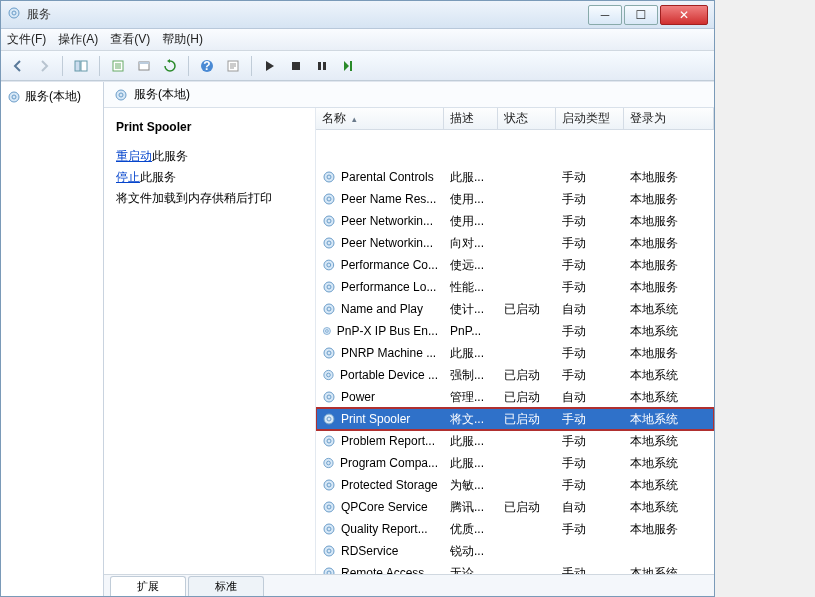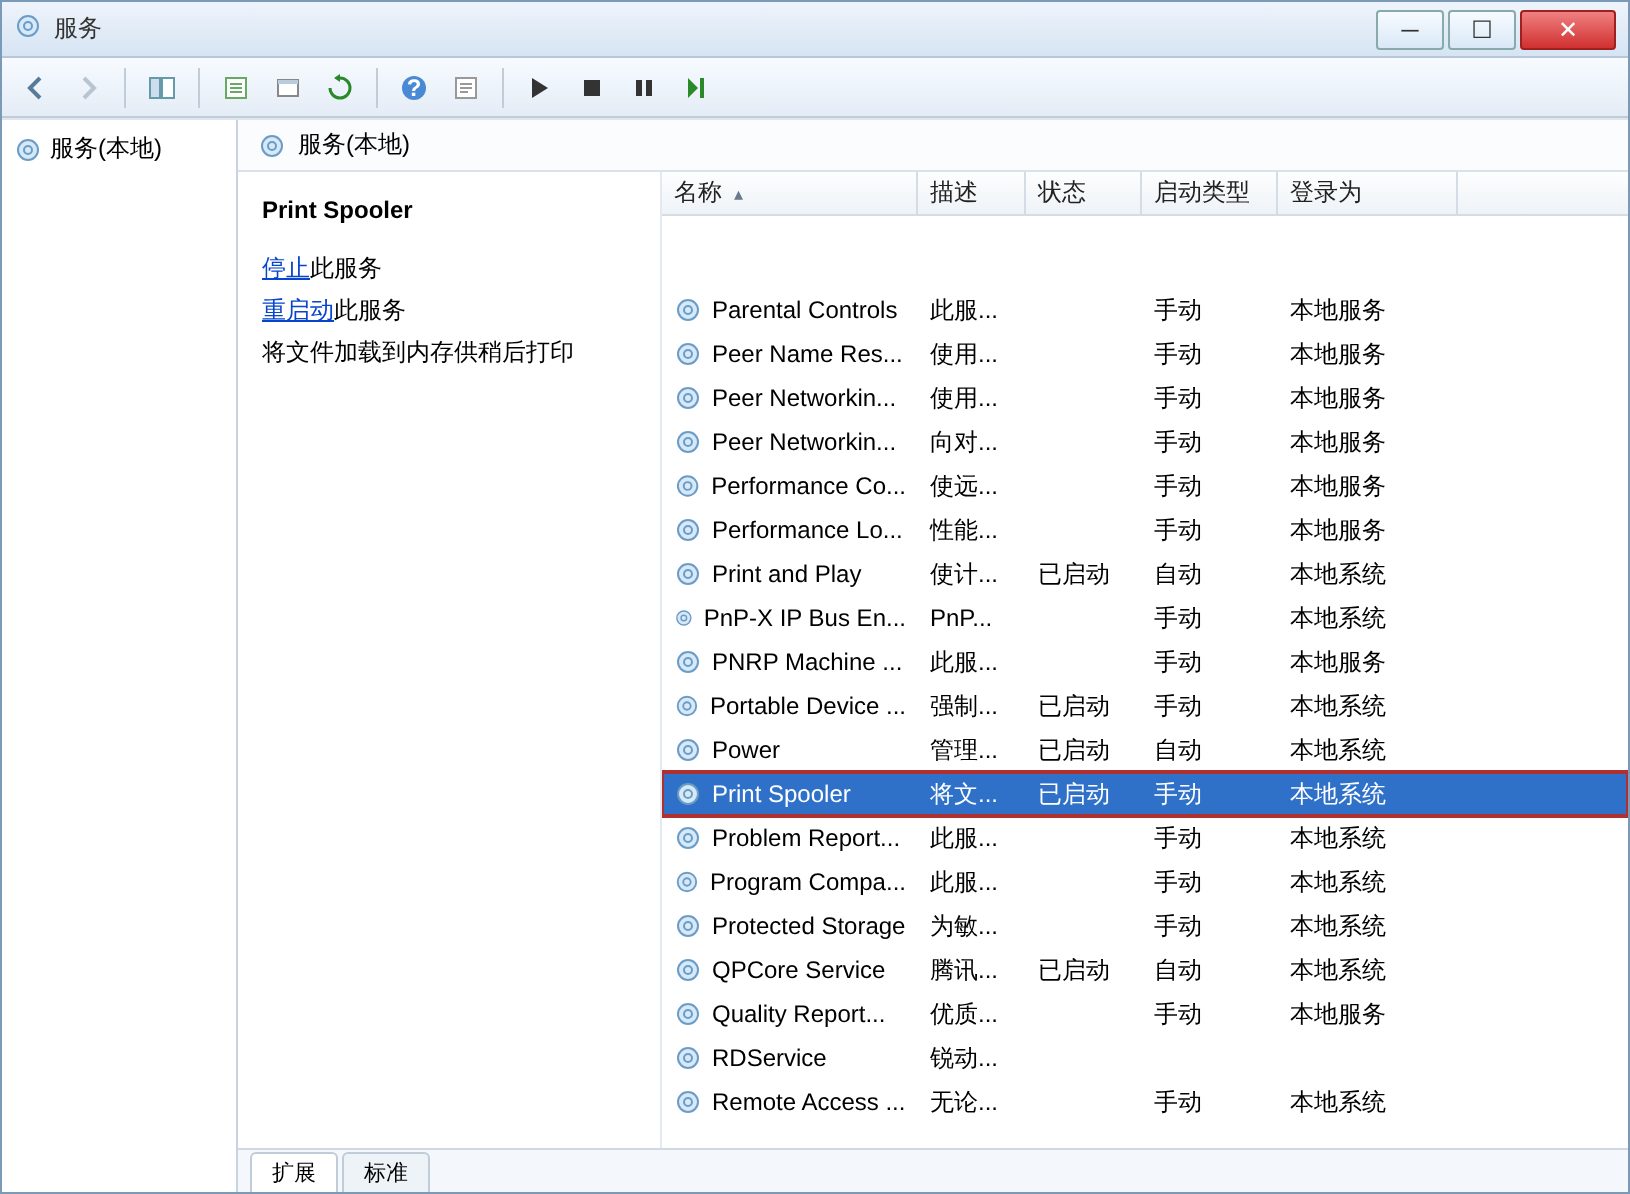--- a/index.html
+++ b/index.html
@@ -1,18 +1,18 @@
 <!DOCTYPE html>
 <html><head>
 <meta charset="utf-8">
 <style>
 * { box-sizing: border-box; margin: 0; padding: 0; font-family: "Microsoft YaHei", "SimSun", Tahoma, sans-serif; font-size: 12px; }
 body { background: #f0f0f0; width: 815px; height: 597px; overflow: hidden; }
 
-.window { width: 815px; height: 597px; background: #0ea5e9; border: 1px solid #7a9ab8; display: flex; flex-direction: column; }
+.window { width: 715px; height: 597px; background: #0ea5e9; border: 1px solid #7a9ab8; display: flex; flex-direction: column; }
 
 .titlebar { height: 28px; background: linear-gradient(#eef4fb,#d6e4f3); display: flex; align-items: center; padding: 0 6px; border-bottom: 1px solid #b8c8da; }
 .titlebar .ticon { margin-right: 6px; }
 .titlebar .ttext { flex: 1; color: #333; }
 .winbtns { display: flex; gap: 0; margin-left: auto; }
 .winbtn { width: 34px; height: 20px; border: 1px solid #8aa; background: linear-gradient(#f7fbff,#d9e8f7); display:flex; align-items:center; justify-content:center; font-size:12px; color:#333; border-radius: 2px; margin-left:2px; }
 .winbtn.close { background: linear-gradient(#f08080,#d03030); color:#fff; border-color:#a02020; width:48px; }
 
 .menubar { height: 22px; background: linear-gradient(#fafcff,#e9eff7); display: flex; align-items: center; padding: 0 6px; gap: 12px; border-bottom: 1px solid #d0d8e0; }
 .menubar span { color: #222; cursor: default; }
@@ -43,21 +43,21 @@
 .colh.sort::after { content:"▴"; font-size:9px; color:#6a7a8a; margin-left:6px; }
 .rows { flex:1; overflow-y:auto; }
 .row { display:flex; height:22px; align-items:center; }
 .row.sel { background:#2f71c9; color:#fff; outline:2px solid #b03030; outline-offset:-1px; }
 .cell { padding:0 6px; white-space:nowrap; overflow:hidden; text-overflow:ellipsis; }
 .cname { display:flex; align-items:center; gap:5px; }
 
 .c-name{width:128px;} .c-desc{width:54px;} .c-stat{width:58px;} .c-start{width:68px;} .c-logon{width:90px;}
 
 .tabs { height:22px; display:flex; align-items:flex-end; padding-left:6px; border-top:1px solid #d0d8e0; background:#f4f7fb; }
-.tab { padding:2px 10px; border:1px solid #c0ccd8; border-bottom:none; background:#fff; margin-right:2px; font-size:11px; border-radius:3px 3px 0 0; }
+.tab { padding:2px 26px; border:1px solid #c0ccd8; border-bottom:none; background:#fff; margin-right:2px; font-size:11px; border-radius:3px 3px 0 0; }
 .tab.inactive{ background:#eef3f8; }
 
 .gear { width:14px; height:14px; }
 .gear circle { fill:#d7e8f7; stroke:#6a9cc8; stroke-width:1; }
 </style>
 </head>
 <body>
 
 <div class="window">
 
@@ -69,20 +69,26 @@
         </svg>
     </span>
     <span class="ttext">服务</span>
     <div class="winbtns">
       <div class="winbtn">─</div>
       <div class="winbtn">☐</div>
       <div class="winbtn close">✕</div>
     </div>
   </div>
 
+  <div class="menubar">
+    <span>文件(F)</span>
+    <span>操作(A)</span>
+    <span>查看(V)</span>
+    <span>帮助(H)</span>
+  </div>
 
   <div class="toolbar">
     <div class="tbtn">
         <svg width="14" height="14">
           <path d="M9 2 L4 7 L9 12" stroke="#5a7a9a" stroke-width="2" fill="none"></path>
         </svg>
       </div>
     <div class="tbtn">
         <svg width="14" height="14">
           <path d="M5 2 L10 7 L5 12" stroke="#b8c4d0" stroke-width="2" fill="none"></path>
@@ -169,24 +175,24 @@
             <circle cx="7" cy="7" r="5"></circle>
             <circle cx="7" cy="7" r="2" fill="#fff"></circle>
           </svg>
         <span>服务(本地)</span>
       </div>
 
       <div class="rbody">
         <div class="detailcol">
           <div class="svcname">Print Spooler</div>
           <div class="linkrow">
-            <a>停止</a><span>此服务</span>
+            <a>重启动</a><span>此服务</span>
           </div>
           <div class="linkrow">
-            <a>重启动</a><span>此服务</span>
+            <a>停止</a><span>此服务</span>
           </div>
           <div class="desctxt">将文件加载到内存供稍后打印</div>
         </div>
 
         <div class="listcol">
           <div class="cols">
             <div class="colh c-name sort">名称</div>
             <div class="colh c-desc">描述</div>
             <div class="colh c-stat">状态</div>
             <div class="colh c-start">启动类型</div>
@@ -270,21 +276,21 @@
                 <div class="cell c-stat"></div>
                 <div class="cell c-start">手动</div>
                 <div class="cell c-logon">本地服务</div>
               </div>
               <div class="row">
                 <div class="cell c-name cname">
                   <svg class="gear" viewBox="0 0 14 14">
                     <circle cx="7" cy="7" r="5"></circle>
                     <circle cx="7" cy="7" r="2" fill="#fff"></circle>
                   </svg>
-                  <span>Print and Play</span>
+                  <span>Name and Play</span>
                 </div>
                 <div class="cell c-desc">使计...</div>
                 <div class="cell c-stat">已启动</div>
                 <div class="cell c-start">自动</div>
                 <div class="cell c-logon">本地系统</div>
               </div>
               <div class="row">
                 <div class="cell c-name cname">
                   <svg class="gear" viewBox="0 0 14 14">
                     <circle cx="7" cy="7" r="5"></circle>

